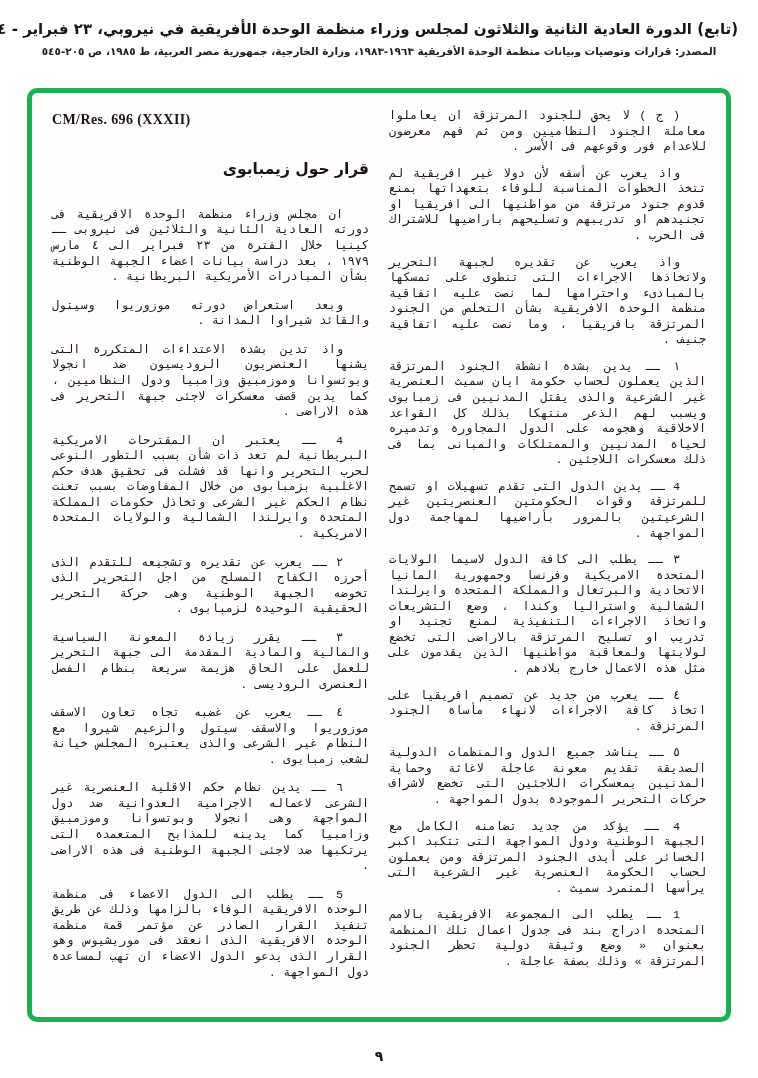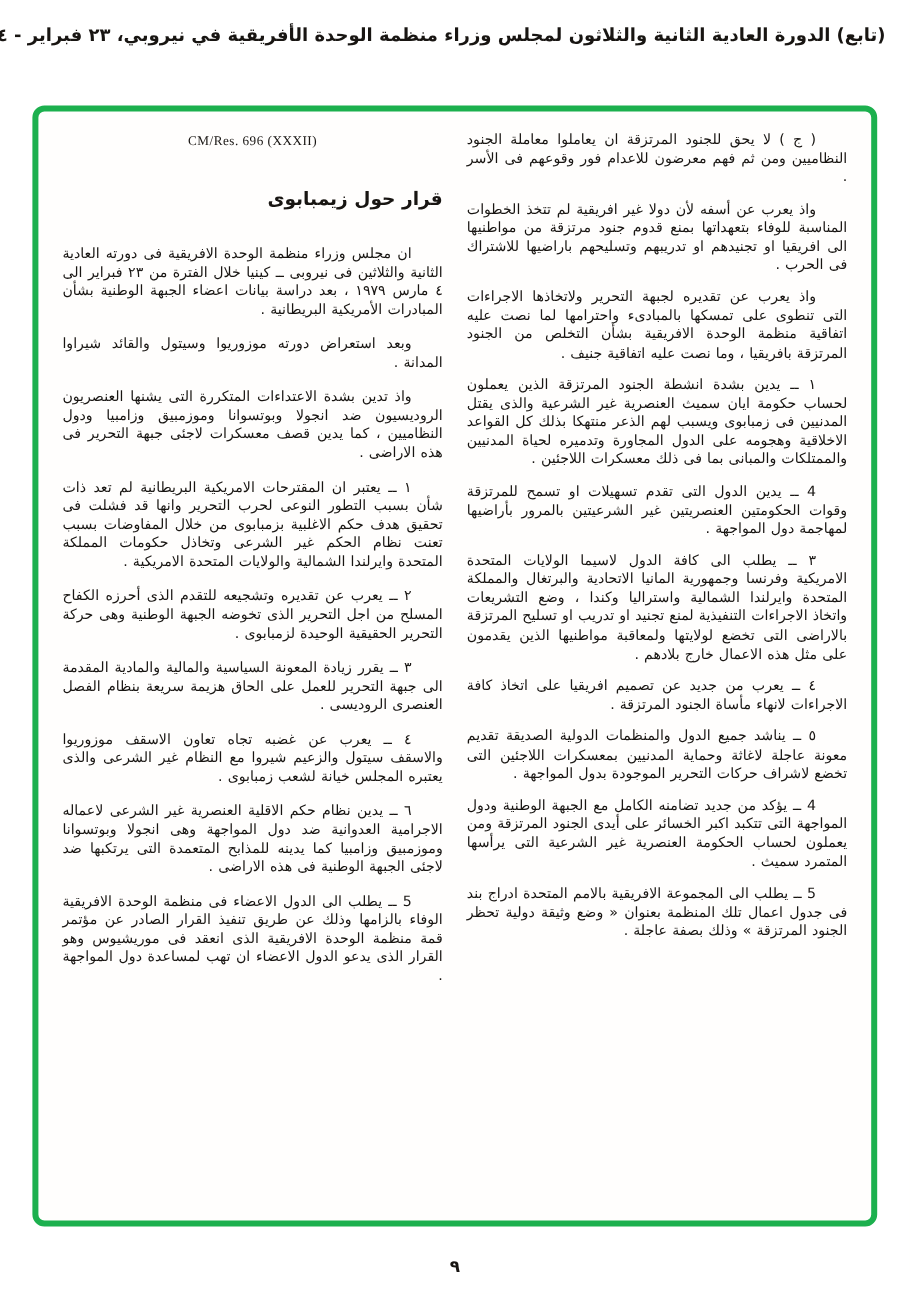--- a/index.html
+++ b/index.html
@@ -50,28 +50,29 @@
   .col {
     flex: 1 1 0;
     font-size: 11.8px;
     line-height: 1.32;
     text-align: justify;
   }
   .para {
     margin: 0 0 11px 0;
     text-indent: 2.2em;
     word-spacing: 0.5px;
+    font-family: Liberation Mono, monospace;
   }
   .col-left .para { margin-bottom: 13px; }
   .doc-ref {
     direction: ltr;
-    text-align: center;
+    text-align: left;
     font-family: "Liberation Serif", serif;
-    font-weight: normal;
-    font-size: 11px;
+    font-weight: bold;
+    font-size: 14px;
     letter-spacing: 0.4px;
     margin: 2px 0 30px 0;
   }
   .resolution-title {
     text-align: right;
     font-weight: bold;
     font-size: 15.5px;
     margin: 0 0 28px 0;
   }
   .page-number {
@@ -82,20 +83,21 @@
     font-size: 14px;
   }
 </style>
 </head>
 <body style="color: rgb(24, 21, 18); background: rgb(255, 255, 255);">
 
 <div>
 
   <div class="page-header">
     <div class="header-line1">(تابع) الدورة العادية الثانية والثلاثون لمجلس وزراء منظمة الوحدة الأفريقية في نيروبي، ٢٣ فبراير - ٤ مارس ١٩٧٩</div>
+    <div class="header-line2">المصدر: قرارات وتوصيات وبيانات منظمة الوحدة الأفريقية ١٩٦٣-١٩٨٣، وزارة الخارجية، جمهورية مصر العربية، ط ١٩٨٥، ص ٢٠٥-٥٤٥</div>
   </div>
 
   <div class="green-frame">
     <div class="text-columns">
 
       <div class="col col-right">
 
           <p class="para">( ج ) لا يحق للجنود المرتزقة ان يعاملوا معاملة الجنود النظاميين ومن ثم فهم معرضون للاعدام فور وقوعهم فى الأسر .</p>
 
           <p class="para">واذ يعرب عن أسفه لأن دولا غير افريقية لم تتخذ الخطوات المناسبة للوفاء بتعهداتها بمنع قدوم جنود مرتزقة من مواطنيها الى افريقيا او تجنيدهم او تدريبهم وتسليحهم باراضيها للاشتراك فى الحرب .</p>
@@ -107,35 +109,35 @@
           <p class="para">4 ــ يدين الدول التى تقدم تسهيلات او تسمح للمرتزقة وقوات الحكومتين العنصريتين غير الشرعيتين بالمرور بأراضيها لمهاجمة دول المواجهة .</p>
 
           <p class="para">٣ ــ يطلب الى كافة الدول لاسيما الولايات المتحدة الامريكية وفرنسا وجمهورية المانيا الاتحادية والبرتغال والمملكة المتحدة وايرلندا الشمالية واستراليا وكندا ، وضع التشريعات واتخاذ الاجراءات التنفيذية لمنع تجنيد او تدريب او تسليح المرتزقة بالاراضى التى تخضع لولايتها ولمعاقبة مواطنيها الذين يقدمون على مثل هذه الاعمال خارج بلادهم .</p>
 
           <p class="para">٤ ــ يعرب من جديد عن تصميم افريقيا على اتخاذ كافة الاجراءات لانهاء مأساة الجنود المرتزقة .</p>
 
           <p class="para">٥ ــ يناشد جميع الدول والمنظمات الدولية الصديقة تقديم معونة عاجلة لاغاثة وحماية المدنيين بمعسكرات اللاجئين التى تخضع لاشراف حركات التحرير الموجودة بدول المواجهة .</p>
 
           <p class="para">4 ــ يؤكد من جديد تضامنه الكامل مع الجبهة الوطنية ودول المواجهة التى تتكبد اكبر الخسائر على أيدى الجنود المرتزقة ومن يعملون لحساب الحكومة العنصرية غير الشرعية التى يرأسها المتمرد سميث .</p>
 
-          <p class="para">5 ــ يطلب الى المجموعة الافريقية بالامم المتحدة ادراج بند فى جدول اعمال تلك المنظمة بعنوان « وضع وثيقة دولية تحظر الجنود المرتزقة » وذلك بصفة عاجلة .</p>
+          <p class="para">1 ــ يطلب الى المجموعة الافريقية بالامم المتحدة ادراج بند فى جدول اعمال تلك المنظمة بعنوان « وضع وثيقة دولية تحظر الجنود المرتزقة » وذلك بصفة عاجلة .</p>
         </div>
 
       <div class="col col-left">
         <div class="doc-ref">CM/Res. 696 (XXXII)</div>
         <div class="resolution-title">قرار حول زيمبابوى</div>
         <div>
 
             <p class="para">ان مجلس وزراء منظمة الوحدة الافريقية فى دورته العادية الثانية والثلاثين فى نيروبى ــ كينيا خلال الفترة من ٢٣ فبراير الى ٤ مارس ١٩٧٩ ، بعد دراسة بيانات اعضاء الجبهة الوطنية بشأن المبادرات الأمريكية البريطانية .</p>
 
             <p class="para">وبعد استعراض دورته موزوريوا وسيتول والقائد شيراوا المدانة .</p>
 
             <p class="para">واذ تدين بشدة الاعتداءات المتكررة التى يشنها العنصريون الروديسيون ضد انجولا وبوتسوانا وموزمبيق وزامبيا ودول النظاميين ، كما يدين قصف معسكرات لاجئى جبهة التحرير فى هذه الاراضى .</p>
 
-            <p class="para">١ ــ يعتبر ان المقترحات الامريكية البريطانية لم تعد ذات شأن بسبب التطور النوعى لحرب التحرير وانها قد فشلت فى تحقيق هدف حكم الاغلبية بزمبابوى من خلال المفاوضات بسبب تعنت نظام الحكم غير الشرعى وتخاذل حكومات المملكة المتحدة وايرلندا الشمالية والولايات المتحدة الامريكية .</p>
+            <p class="para">4 ــ يعتبر ان المقترحات الامريكية البريطانية لم تعد ذات شأن بسبب التطور النوعى لحرب التحرير وانها قد فشلت فى تحقيق هدف حكم الاغلبية بزمبابوى من خلال المفاوضات بسبب تعنت نظام الحكم غير الشرعى وتخاذل حكومات المملكة المتحدة وايرلندا الشمالية والولايات المتحدة الامريكية .</p>
 
             <p class="para">٢ ــ يعرب عن تقديره وتشجيعه للتقدم الذى أحرزه الكفاح المسلح من اجل التحرير الذى تخوضه الجبهة الوطنية وهى حركة التحرير الحقيقية الوحيدة لزمبابوى .</p>
 
             <p class="para">٣ ــ يقرر زيادة المعونة السياسية والمالية والمادية المقدمة الى جبهة التحرير للعمل على الحاق هزيمة سريعة بنظام الفصل العنصرى الروديسى .</p>
 
             <p class="para">٤ ــ يعرب عن غضبه تجاه تعاون الاسقف موزوريوا والاسقف سيتول والزعيم شيروا مع النظام غير الشرعى والذى يعتبره المجلس خيانة لشعب زمبابوى .</p>
 
             <p class="para">٦ ــ يدين نظام حكم الاقلية العنصرية غير الشرعى لاعماله الاجرامية العدوانية ضد دول المواجهة وهى انجولا وبوتسوانا وموزمبيق وزامبيا كما يدينه للمذابح المتعمدة التى يرتكبها ضد لاجئى الجبهة الوطنية فى هذه الاراضى .</p>
 
             <p class="para">5 ــ يطلب الى الدول الاعضاء فى منظمة الوحدة الافريقية الوفاء بالزامها وذلك عن طريق تنفيذ القرار الصادر عن مؤتمر قمة منظمة الوحدة الافريقية الذى انعقد فى موريشيوس وهو القرار الذى يدعو الدول الاعضاء ان تهب لمساعدة دول المواجهة .</p>

